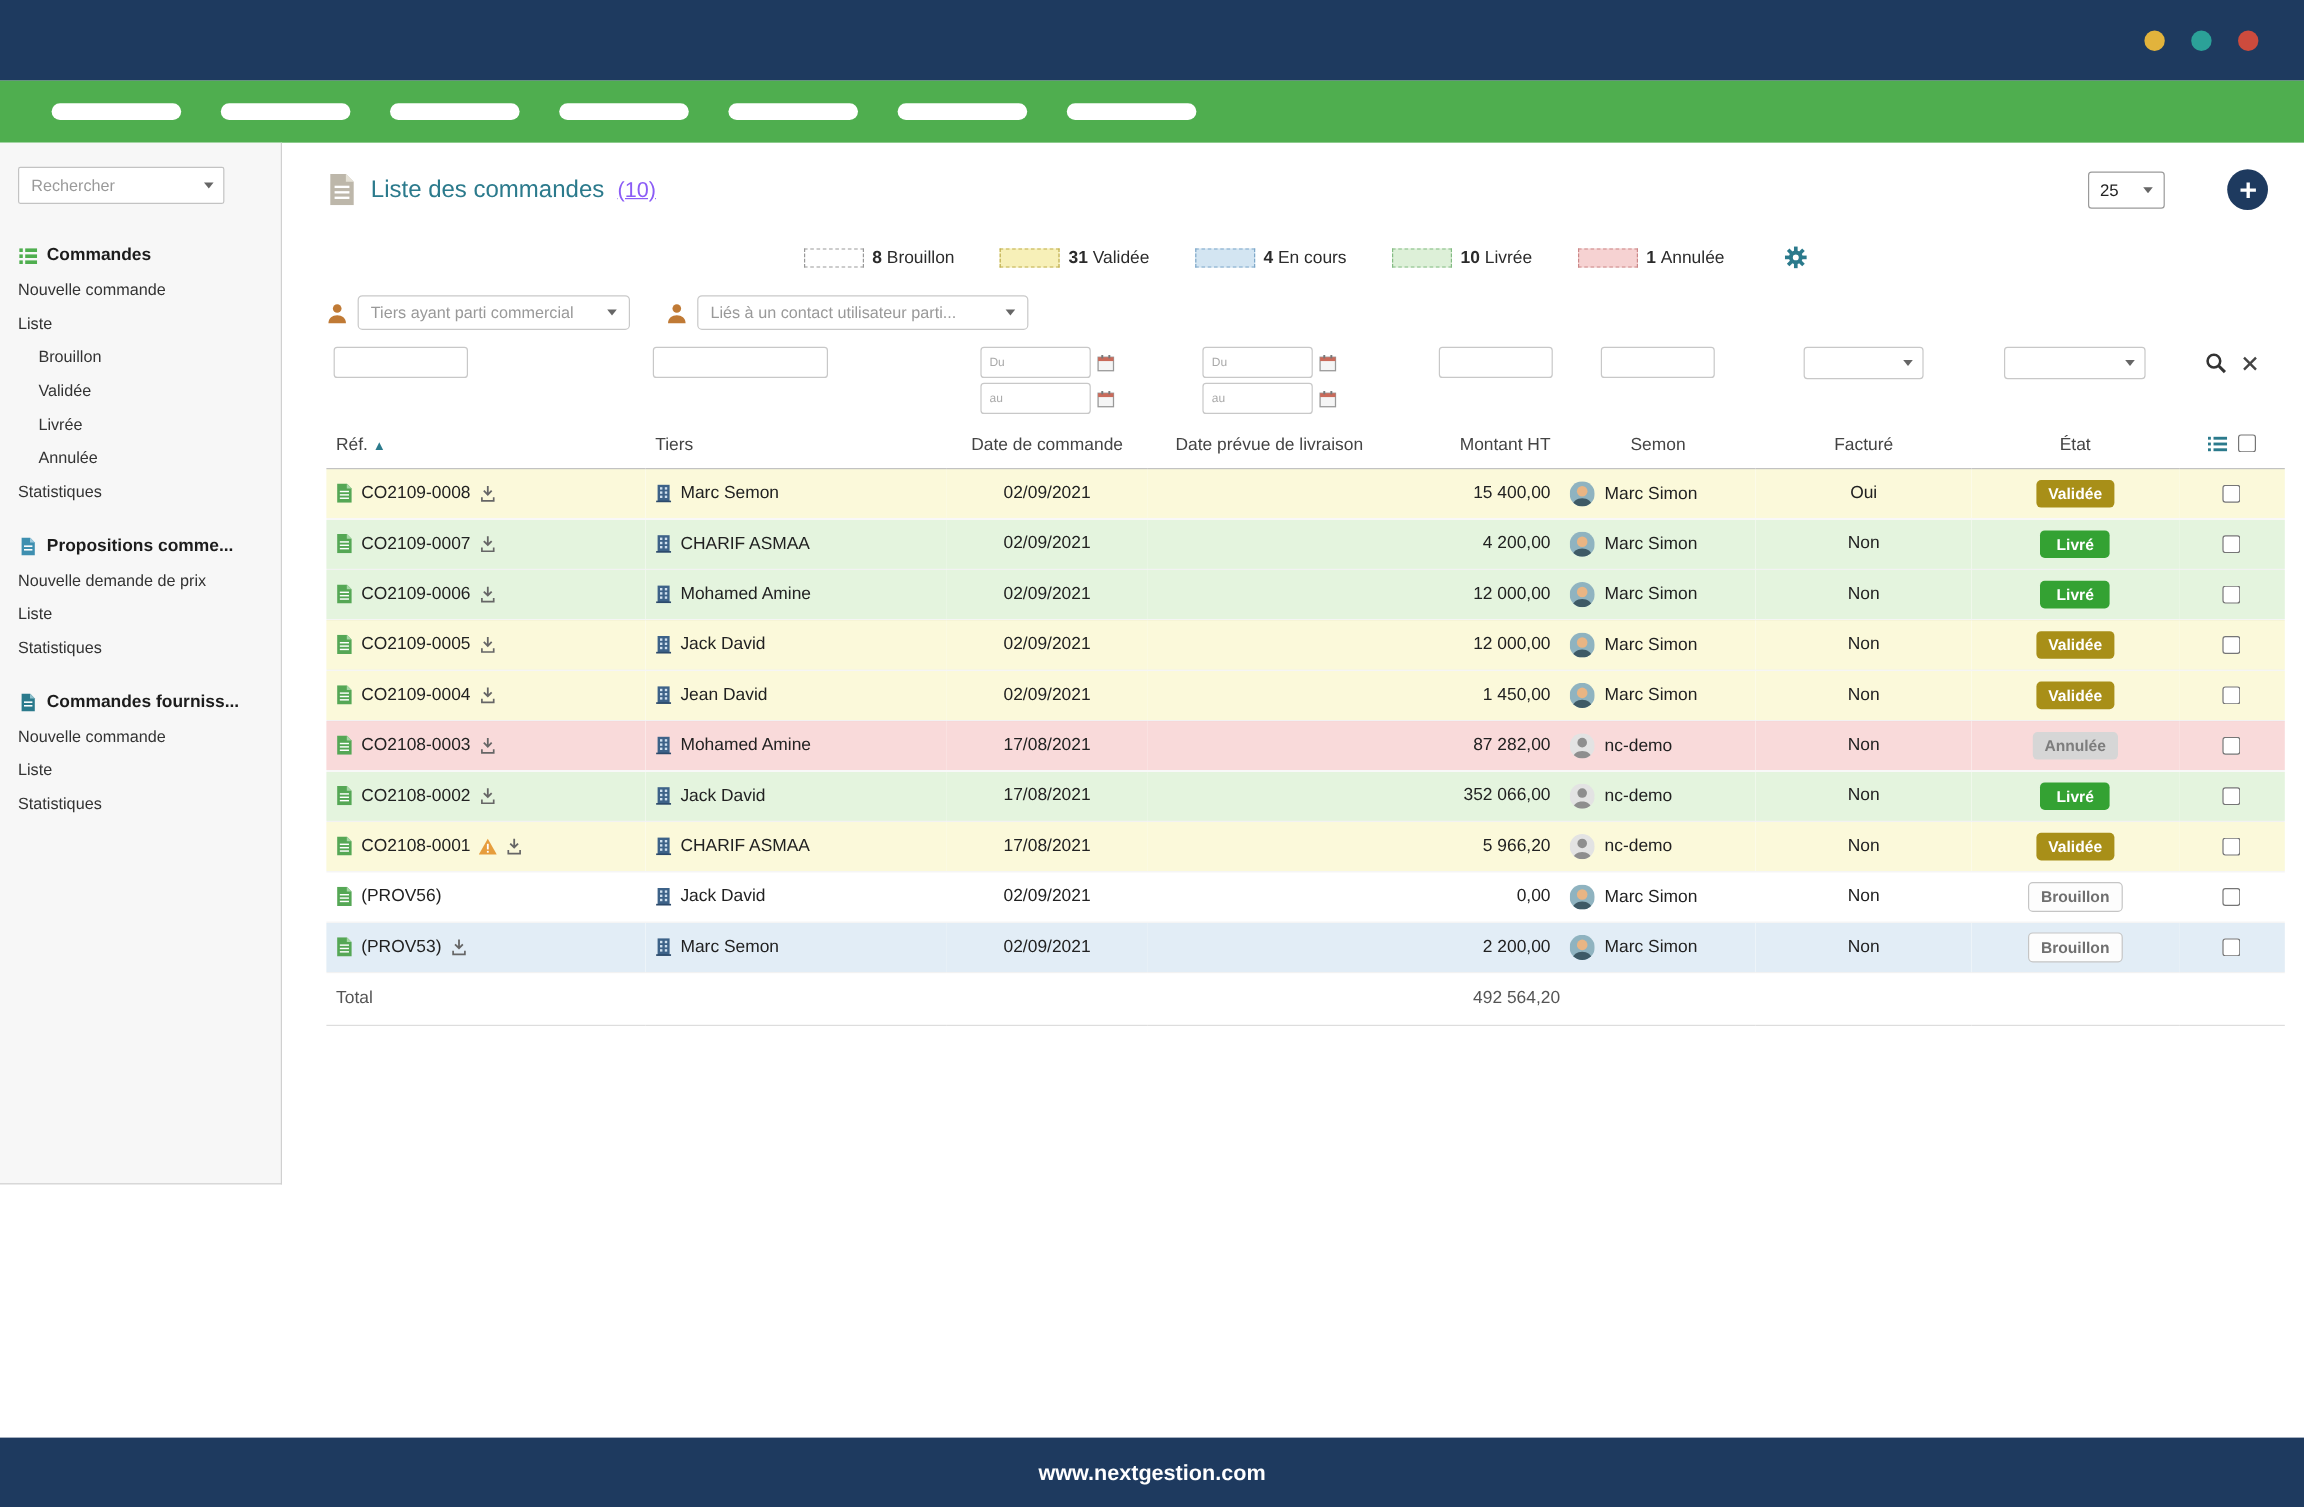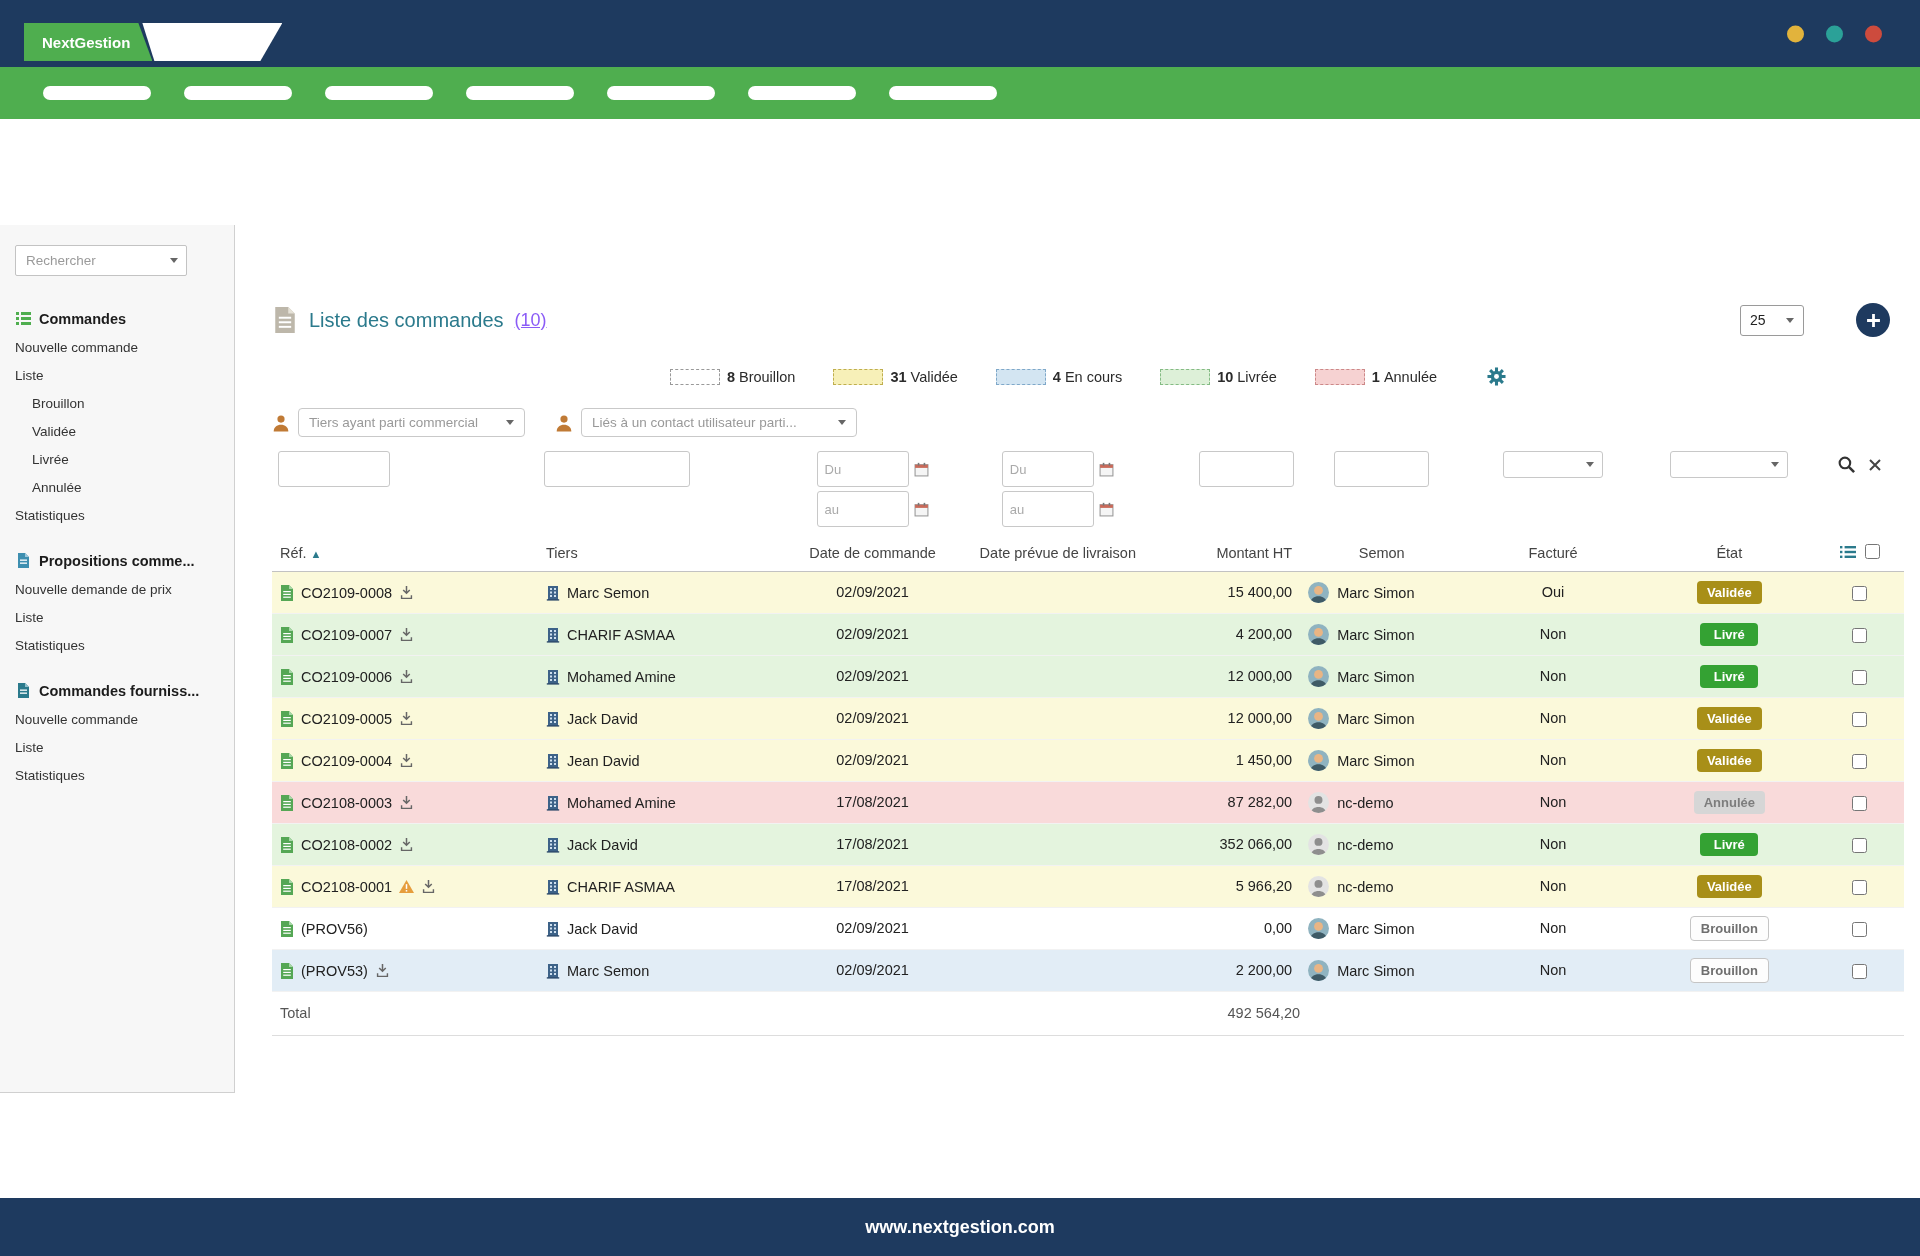--- a/index.html
+++ b/index.html
@@ -23,21 +23,21 @@
   }
   .dots { position: absolute; right: 38px; top: 50%; transform: translateY(-50%); display: flex; gap: 22px; }
   .dot { width: 17px; height: 17px; border-radius: 50%; display: inline-block; cursor: pointer; }
   .dot-y { background: #e2b33c; } .dot-t { background: #2ba198; } .dot-r { background: #cd4b3d; }
 
   
   .menubar { height: 52px; background: #4fae4f; display: flex; align-items: center; padding-left: 43px; }
   .menubar .pill { width: 108px; height: 14px; background: #fff; border-radius: 8px; margin-right: 33px; cursor: pointer; }
 
   
-  .content { display: flex; height: 1079px; background: #fff; align-items: center; }
+  .content { display: flex; height: 1079px; background: #fff; }
   .sidebar {
     width: 235px; min-width: 235px; height: 868px; background: #f7f7f7;
     border-right: 1px solid #d0d0d0; border-bottom: 1px solid #d0d0d0;
     padding: 20px 0 0 0; overflow: hidden;
   }
   .main { flex: 1; padding: 18px 16px 0 37px; overflow: hidden; }
 
   
   .side-search { position: relative; margin: 0 0 28px 15px; width: 172px; }
   .side-search input {
@@ -95,21 +95,21 @@
   }
   .combo.w-com { width: 227px; margin-right: 30px; }
   .combo.w-con { width: 276px; }
 
   
   table.orders { width: 100%; border-collapse: collapse; table-layout: fixed; }
   col.w-ref{width:16.3%} col.w-tiers{width:15.4%} col.w-date{width:10.2%} col.w-deliv{width:12.5%}
   col.w-amt{width:8.6%} col.w-auth{width:10%} col.w-bill{width:11%} col.w-stat{width:10.6%} col.w-sel{width:5.4%}
 
   tr.filter-row td { padding: 6px 6px 8px 6px; vertical-align: top; }
-  .f-input { height: 36px; border: 1px solid #c8c8c8; border-radius: 3px; padding: 0 7px; font-size: 13px; font-family: inherit; color: #333; background: #fff; }
+  .f-input { height: 26px; border: 1px solid #c8c8c8; border-radius: 3px; padding: 0 7px; font-size: 10px; font-family: inherit; color: #333; background: #fff; }
   .f-input::placeholder { color: #aaa; }
   .fi-ref { width: 112px; }
   .fi-tiers { width: 146px; }
   .fi-date { width: 92px; }
   .fi-amt { width: 95px; }
   .fi-auth { width: 95px; }
   .dgroup { display: inline-flex; flex-direction: column; gap: 4px; }
   .drow { display: flex; align-items: center; gap: 5px; }
   .cal-btn { display: inline-flex; cursor: pointer; }
   .cal-btn svg { width: 15px; height: 15px; }
@@ -169,26 +169,20 @@
 
 <svg width="0" height="0" style="position:absolute">
   <defs>
       <clipPath id="avclip">
         <circle cx="10" cy="10" r="10"></circle>
       </clipPath>
     </defs>
 </svg>
 
 <div class="topbar">
-  <div class="brandwrap">
-    <div class="logo-tab">
-        <span>NextGestion</span>
-      </div>
-    <div class="logo-blank"></div>
-  </div>
   <div class="dots">
     <span class="dot dot-y"></span>
     <span class="dot dot-t"></span>
     <span class="dot dot-r"></span>
   </div>
 </div>
 
 <nav class="menubar">
 
 <span class="pill"></span>

